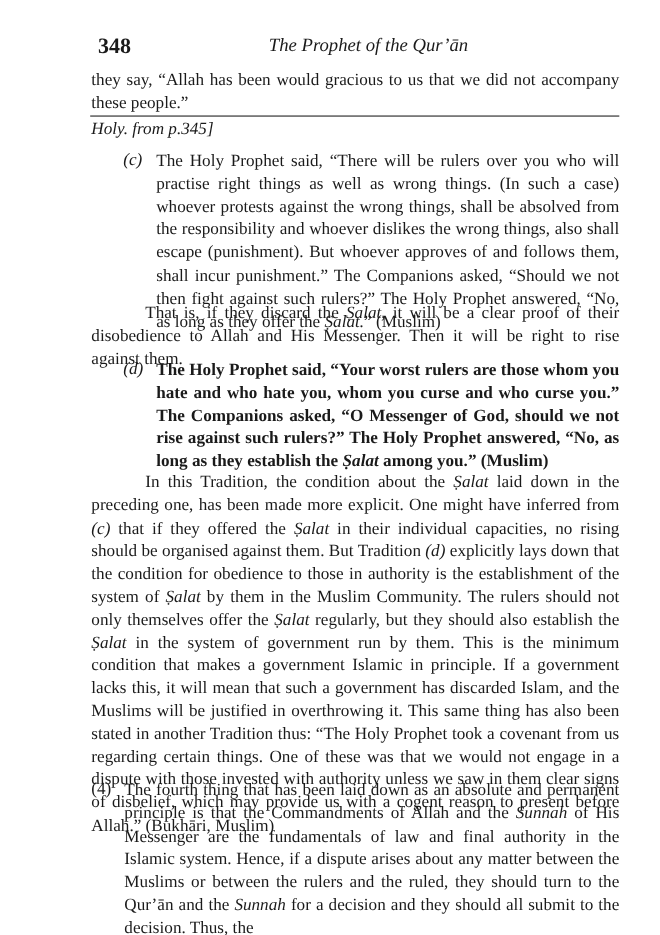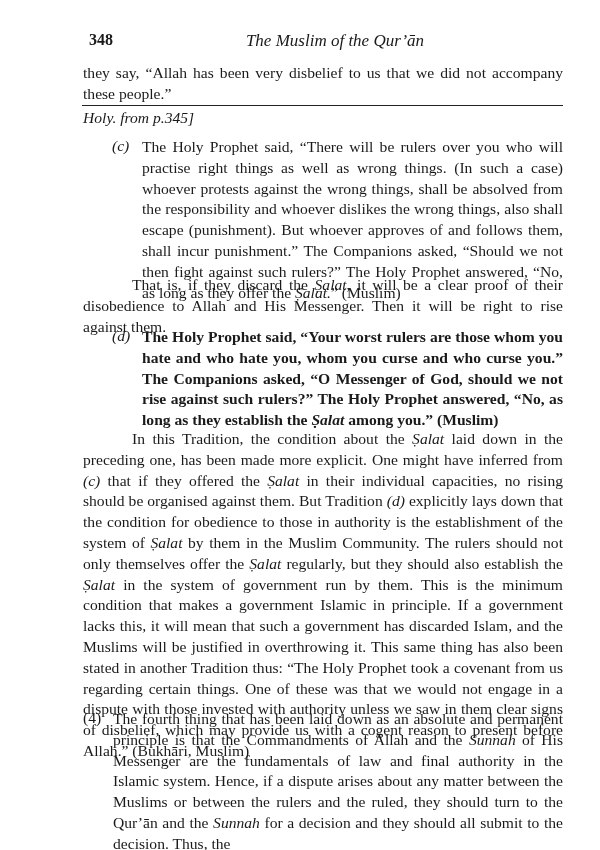--- a/index.html
+++ b/index.html
@@ -1,35 +1,35 @@
 <!DOCTYPE html>
 <html><head>
 <meta charset="utf-8">
 <style>
   html, body { margin:0; padding:0; background:#ffffff; }
   body { width:600px; height:850px; position:relative; overflow:hidden;
          font-family:"Liberation Serif", serif; color:#1a1a1a; }
   .abs { position:absolute; }
-  .pagenum { left:89px; top:31px; font-weight:bold; font-size:16px; }
+  .pagenum { left:89px; top:31px; font-weight:bold; font-size:20px; }
   .runhead { left:180px; width:310px; top:31px; text-align:center; font-style:italic; font-size:17px; }
   .para { position:absolute; font-size:15.6px; line-height:20.8px; text-align:justify; text-align-last:auto; }
   .para.jl { text-align-last:left; }
   .rule { left:82px; top:105px; width:481px; height:0; border-top:1.6px solid #222; }
   .contd { left:83px; top:109px; font-style:italic; font-size:15.6px; }
   .label { position:absolute; font-style:italic; font-size:15.6px; }
   .label.up { font-style:normal; }
   i { font-style:italic; }
 </style>
 </head>
 <body>
 
 <div class="abs pagenum">348</div>
-<div class="abs runhead">The Muslim of the Qur’ān</div>
+<div class="abs runhead">The Prophet of the Qur’ān</div>
 
-<div class="para jl" style="left:83px; top:63px; width:480px;">they say, “Allah has been very disbelief to us that we did not accompany these people.”</div>
+<div class="para jl" style="left:83px; top:63px; width:480px;">they say, “Allah has been would gracious to us that we did not accompany these people.”</div>
 
 <div class="abs rule"></div>
 <div class="abs contd">Holy. from p.345]</div>
 
 <div class="label" style="left:112px; top:137px;">(c)</div>
 <div class="para jl rich" style="left:142px; top:137px; width:421px;">The Holy Prophet said, “There will be rulers over you who will practise right things as well as wrong things. (In such a case) whoever protests against the wrong things, shall be absolved from the responsibility and whoever dislikes the wrong things, also shall escape (punishment). But whoever approves of and follows them, shall incur punishment.” The Companions asked, “Should we not then fight against such rulers?” The Holy Prophet answered, “No, as long as they offer the <i>Ṣalat.</i>” (Muslim)</div>
 
 <div class="para jl rich" style="left:83px; top:275px; width:480px; text-indent:49px;">That is, if they discard the <i>Ṣalat,</i> it will be a clear proof of their disobedience to Allah and His Messenger. Then it will be right to rise against them.</div>
 
 <div class="label" style="left:112px; top:327px;">(d)</div>

